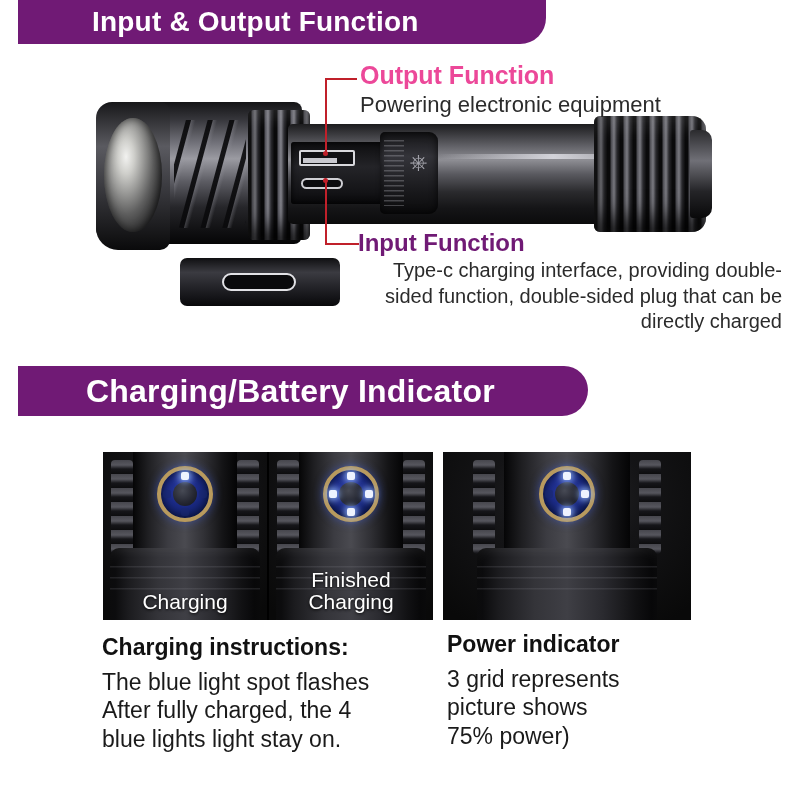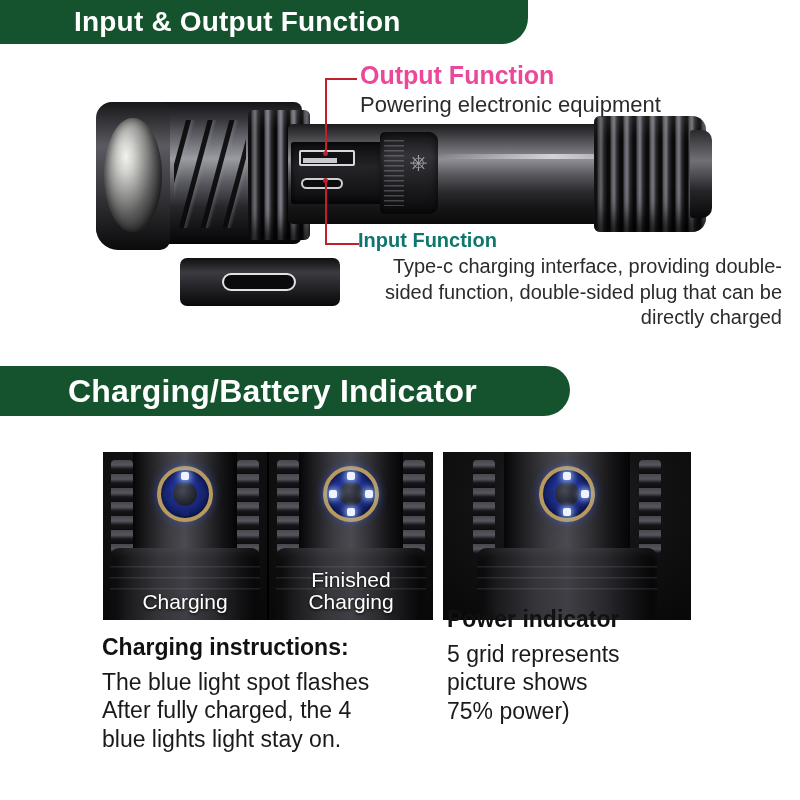--- a/index.html
+++ b/index.html
@@ -12,22 +12,22 @@
     height: 800px;
     position: relative;
     overflow: hidden;
     font-family: "Liberation Sans", sans-serif;
     color: #1a1a1a;
   }
 
   
   .banner {
     position: absolute;
-    left: 0;
-    background: #14532d;
+    left: 18px;
+    background: #701a75;
     border-top-right-radius: 26px;
     border-bottom-right-radius: 26px;
     display: flex;
     align-items: center;
     box-sizing: border-box;
   }
   .banner-text {
     color: #ffffff;
     font-weight: bold;
     letter-spacing: 0.2px;
@@ -276,23 +276,23 @@
     color: #2b2b2b;
     line-height: 1.15;
   }
   #callout-input {
     position: absolute;
     left: 358px;
     top: 230px;
     width: 424px;
   }
   #callout-input .co-title {
-    font-size: 20px;
+    font-size: 24px;
     font-weight: bold;
-    color: #0f766e;
+    color: #701a75;
     line-height: 1.05;
     margin-bottom: 3px;
   }
   #callout-input .co-desc {
     font-size: 20px;
     color: #2b2b2b;
     line-height: 1.28;
     text-align: right;
   }
 
@@ -441,21 +441,21 @@
     color: #ffffff;
     font-size: 21px;
     line-height: 1.08;
     text-shadow: 0 1px 3px rgba(0,0,0,0.9);
   }
   .panel-caption .cap-line { display: block; }
 
   
   .text-col { position: absolute; }
   #col-charging { left: 102px; top: 634px; width: 340px; }
-  #col-power    { left: 447px; top: 606px; width: 250px; }
+  #col-power    { left: 447px; top: 631px; width: 250px; }
   .col-title {
     font-size: 23px;
     font-weight: bold;
     color: #111111;
     line-height: 1.15;
     margin-bottom: 8px;
   }
   .col-body {
     font-size: 23px;
     color: #1a1a1a;
@@ -580,17 +580,17 @@
   <div class="col-body">
     <span class="bl">The blue light spot flashes</span>
     <span class="bl">After fully charged, the 4</span>
     <span class="bl">blue lights light stay on.</span>
   </div>
 </div>
 
 <div class="text-col" id="col-power">
   <div class="col-title">Power indicator</div>
   <div class="col-body">
-    <span class="bl">5 grid represents</span>
+    <span class="bl">3 grid represents</span>
     <span class="bl">picture shows</span>
     <span class="bl">75% power)</span>
   </div>
 </div>
 
 </body></html>

